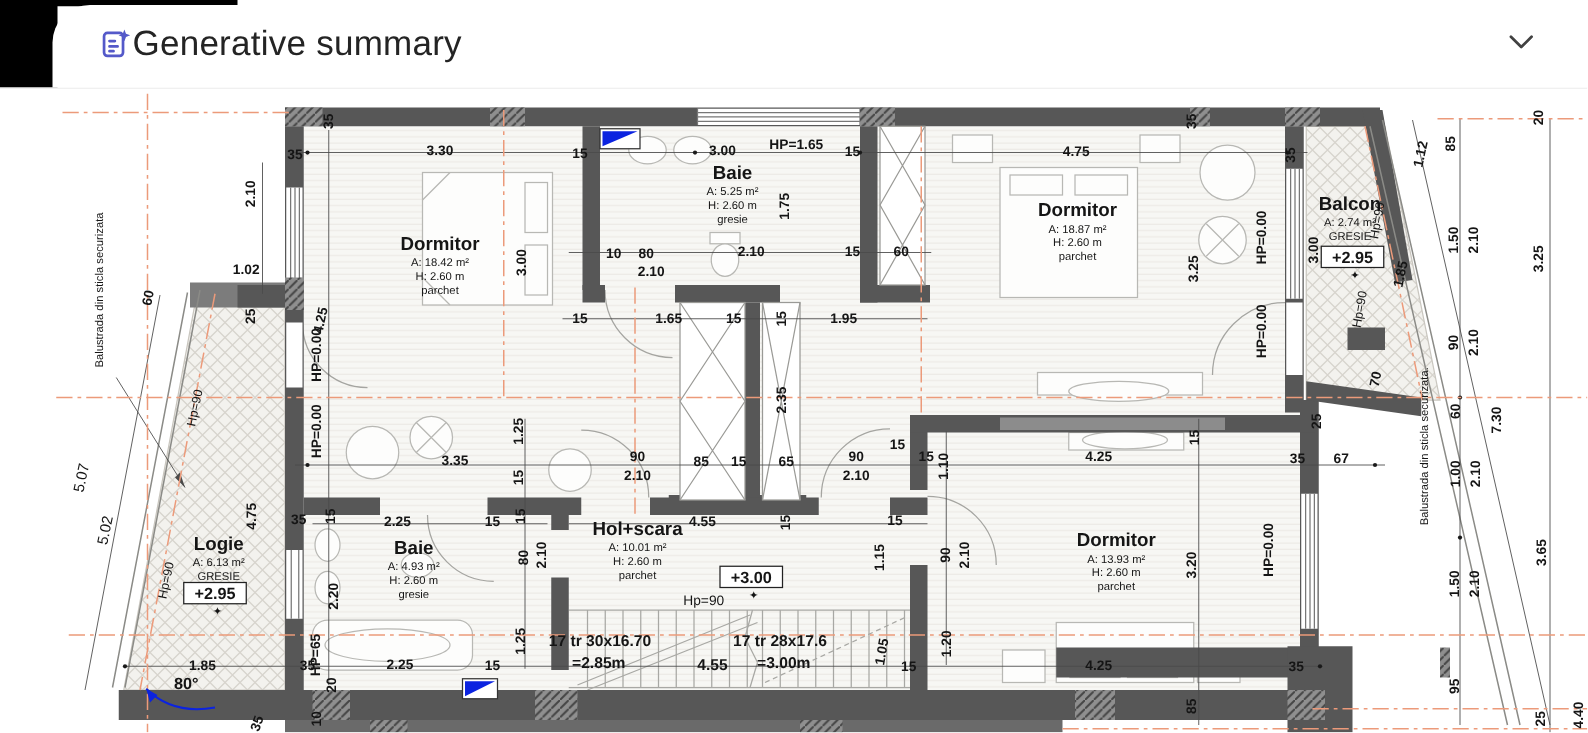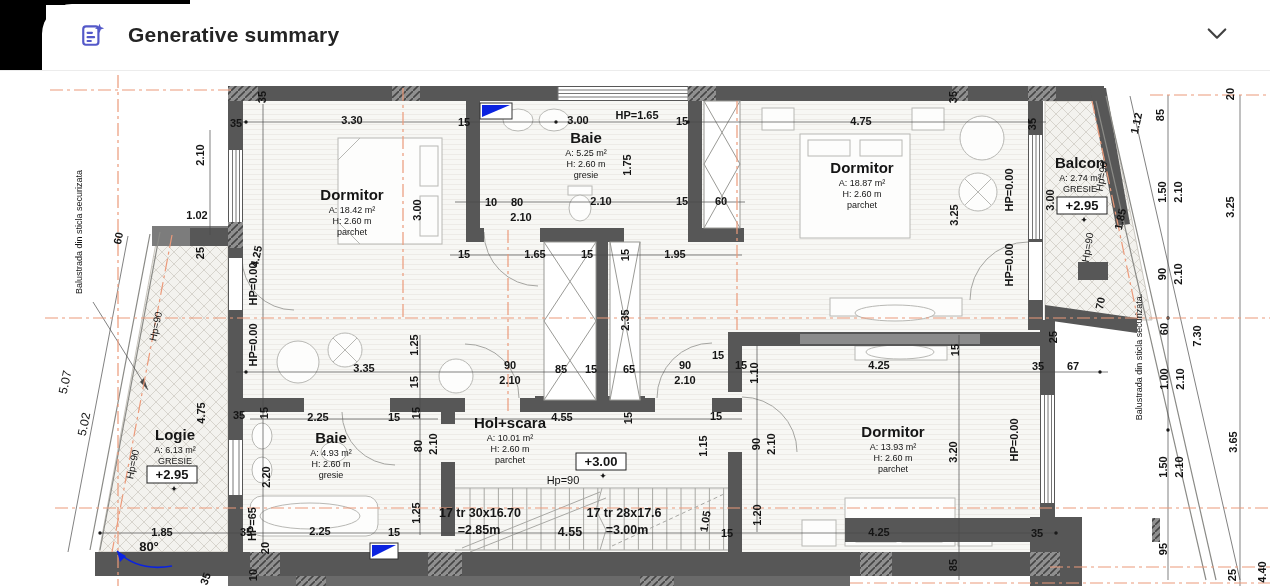--- a/index.html
+++ b/index.html
@@ -4,21 +4,21 @@
 <style>
   html,body{margin:0;padding:0;}
   body{width:1270px;height:586px;position:relative;background:#fff;
        font-family:"Liberation Sans",sans-serif;overflow:hidden;}
   #corner-black{position:absolute;left:0;top:0;width:46px;height:70px;background:#000;}
   #top-black{position:absolute;left:0;top:0;width:190px;height:5px;background:#000;}
   #card{position:absolute;left:42px;top:4px;right:0;height:66px;background:#fff;
         border-top-left-radius:30px;z-index:3;}
   #header{position:absolute;left:0;top:0;right:0;height:70px;z-index:4;
           display:flex;align-items:center;background:transparent;}
-  #header .title{font-size:21px;font-weight:700;color:#242424;margin-left:22px;letter-spacing:.2px;}
+  #header .title{font-size:28px;font-weight:400;color:#242424;letter-spacing:.2px;}
   #header .hicon{margin-left:80px;width:26px;height:26px;flex:0 0 auto;}
   #header .chev{position:absolute;right:42px;top:26px;width:22px;height:16px;cursor:pointer;}
   #divider{position:absolute;left:0;top:70px;right:0;height:1px;background:#ececec;z-index:2;}
   #plan{position:absolute;left:0;top:0;z-index:1;}
   text{fill:#151515;}
 </style>
 </head>
 <body>
 
 <div id="corner-black"></div>

